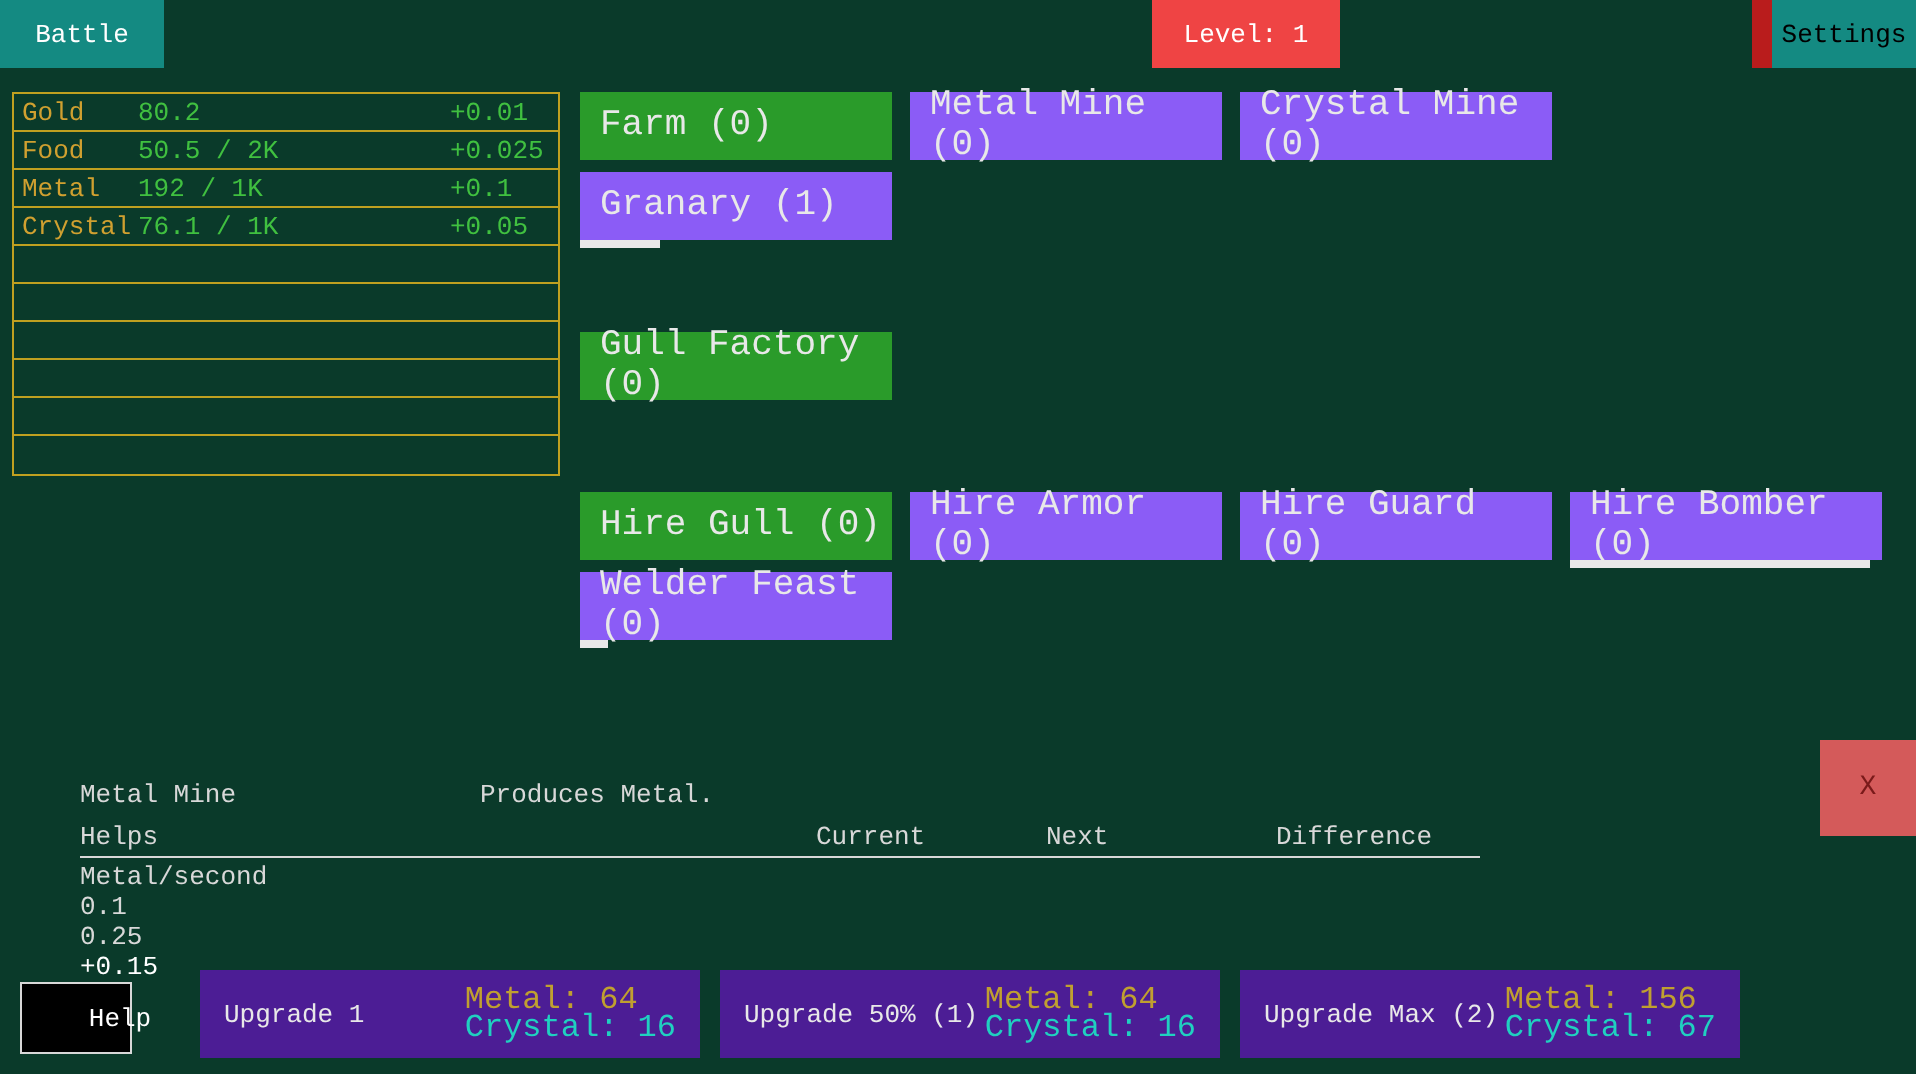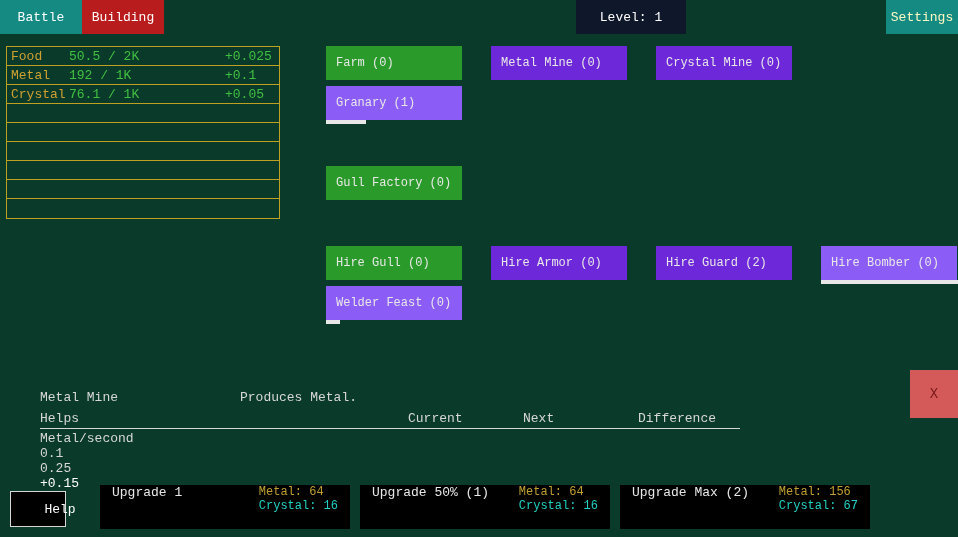--- a/index.html
+++ b/index.html
@@ -9,54 +9,55 @@
     background: #0a3a2a;
     font-family: "Courier New", monospace;
     font-size: 13px;
     color: #d8d8d8;
     position: relative;
     overflow: hidden;
   }
   .topbar {
     display: flex;
     height: 34px;
+    justify-content: space-between;
   }
   .tab {
     width: 82px;
     display: flex;
     align-items: center;
     justify-content: center;
     color: #fff;
     font-size: 13px;
   }
   .tab-battle { background: #148a82; }
   .tab-building { background: #b91c1c; }
   .level-badge {
     position: absolute;
     left: 576px;
     top: 0;
-    width: 110px;
-    height: 34px;
-    background: #0f172a;
+    width: 94px;
+    height: 34px;
+    background: #ef4444;
     display: flex;
     align-items: center;
     justify-content: center;
     color: #fff;
   }
   .settings-btn {
     position: absolute;
     right: 0;
     top: 0;
     width: 72px;
     height: 34px;
     background: #148a82;
     display: flex;
     align-items: center;
     justify-content: center;
-    color: #fef9c3;
+    color: #000000;
   }
   .res-panel {
     position: absolute;
     left: 6px;
     top: 46px;
     width: 274px;
     border: 1px solid #c0a020;
   }
   .res-row {
     height: 19px;
@@ -70,31 +71,30 @@
   .res-label { width: 58px; color: #d0a030; }
   .res-val { flex: 1; color: #40c040; }
   .res-rate { width: 50px; text-align: left; color: #40c040; }
   .bld-grid {
     position: absolute;
     left: 290px;
     top: 46px;
   }
   .bld {
     position: absolute;
-    width: 136px;
+    width: 156px;
     height: 34px;
     display: flex;
     align-items: center;
     padding-left: 10px;
     color: #e8e8e8;
-    font-size: 12px;
-    margin-left: 36px;
+    font-size: 18px;
   }
   .bld-green { background: #2a9b2a; }
-  .bld-dark  { background: #6d28d9; }
+  .bld-dark  { background: #8b5cf6; }
   .bld-gray  { background: #8b5cf6; }
   .prog {
     position: absolute;
     left: 0;
     bottom: -4px;
     height: 4px;
     background: #e8e8e8;
   }
   .detail {
     position: absolute;
@@ -157,41 +157,47 @@
   .upgrade-row {
     position: absolute;
     left: 100px;
     bottom: 8px;
     display: flex;
     gap: 10px;
   }
   .upgrade {
     width: 250px;
     height: 44px;
-    background: #000000;
-    display: flex;
+    background: #4c1d95;
+    display: flex;
+    align-items: center;
     padding: 0 12px;
     position: relative;
   }
   .upg-label { color: #e8e8e8; flex: 1; }
-  .upg-cost { font-size: 12px; line-height: 14px; }
+  .upg-cost { font-size: 16px; line-height: 14px; }
   .cost-metal { color: #c0a030; }
   .cost-crystal { color: #20d0c0; }
 </style>
 </head>
 <body>
 
 <div class="topbar">
   <div class="tab tab-battle">Battle</div>
   <div class="tab tab-building">Building</div>
 </div>
 <div class="level-badge">Level: 1</div>
 <div class="settings-btn">Settings</div>
 
 <div class="res-panel">
+  <div class="res-row">
+    <span class="res-label">Gold</span>
+    <span class="res-val">80.2</span>
+    <span class="res-rate">+0.01</span>
+  </div>
   <div class="res-row">
     <span class="res-label">Food</span>
     <span class="res-val">50.5 / 2K</span>
     <span class="res-rate">+0.025</span>
   </div>
   <div class="res-row">
     <span class="res-label">Metal</span>
     <span class="res-val">192 / 1K</span>
     <span class="res-rate">+0.1</span>
   </div>
@@ -212,21 +218,21 @@
   <div class="bld bld-green" style="left:0;top:0">Farm (0)</div>
   <div class="bld bld-dark" style="left:165px;top:0">Metal Mine (0)</div>
   <div class="bld bld-dark" style="left:330px;top:0">Crystal Mine (0)</div>
   <div class="bld bld-gray" style="left:0;top:40px">
     <span>Granary (1)</span>
     <div class="prog" style="width:40px"></div>
   </div>
   <div class="bld bld-green" style="left:0;top:120px">Gull Factory (0)</div>
   <div class="bld bld-green" style="left:0;top:200px">Hire Gull (0)</div>
   <div class="bld bld-dark" style="left:165px;top:200px">Hire Armor (0)</div>
-  <div class="bld bld-dark" style="left:330px;top:200px">Hire Guard (2)</div>
+  <div class="bld bld-dark" style="left:330px;top:200px">Hire Guard (0)</div>
   <div class="bld bld-gray" style="left:495px;top:200px">
     <span>Hire Bomber (0)</span>
     <div class="prog" style="width:150px"></div>
   </div>
   <div class="bld bld-gray" style="left:0;top:240px">
     <span>Welder Feast (0)</span>
     <div class="prog" style="width:14px"></div>
   </div>
 </div>
 

